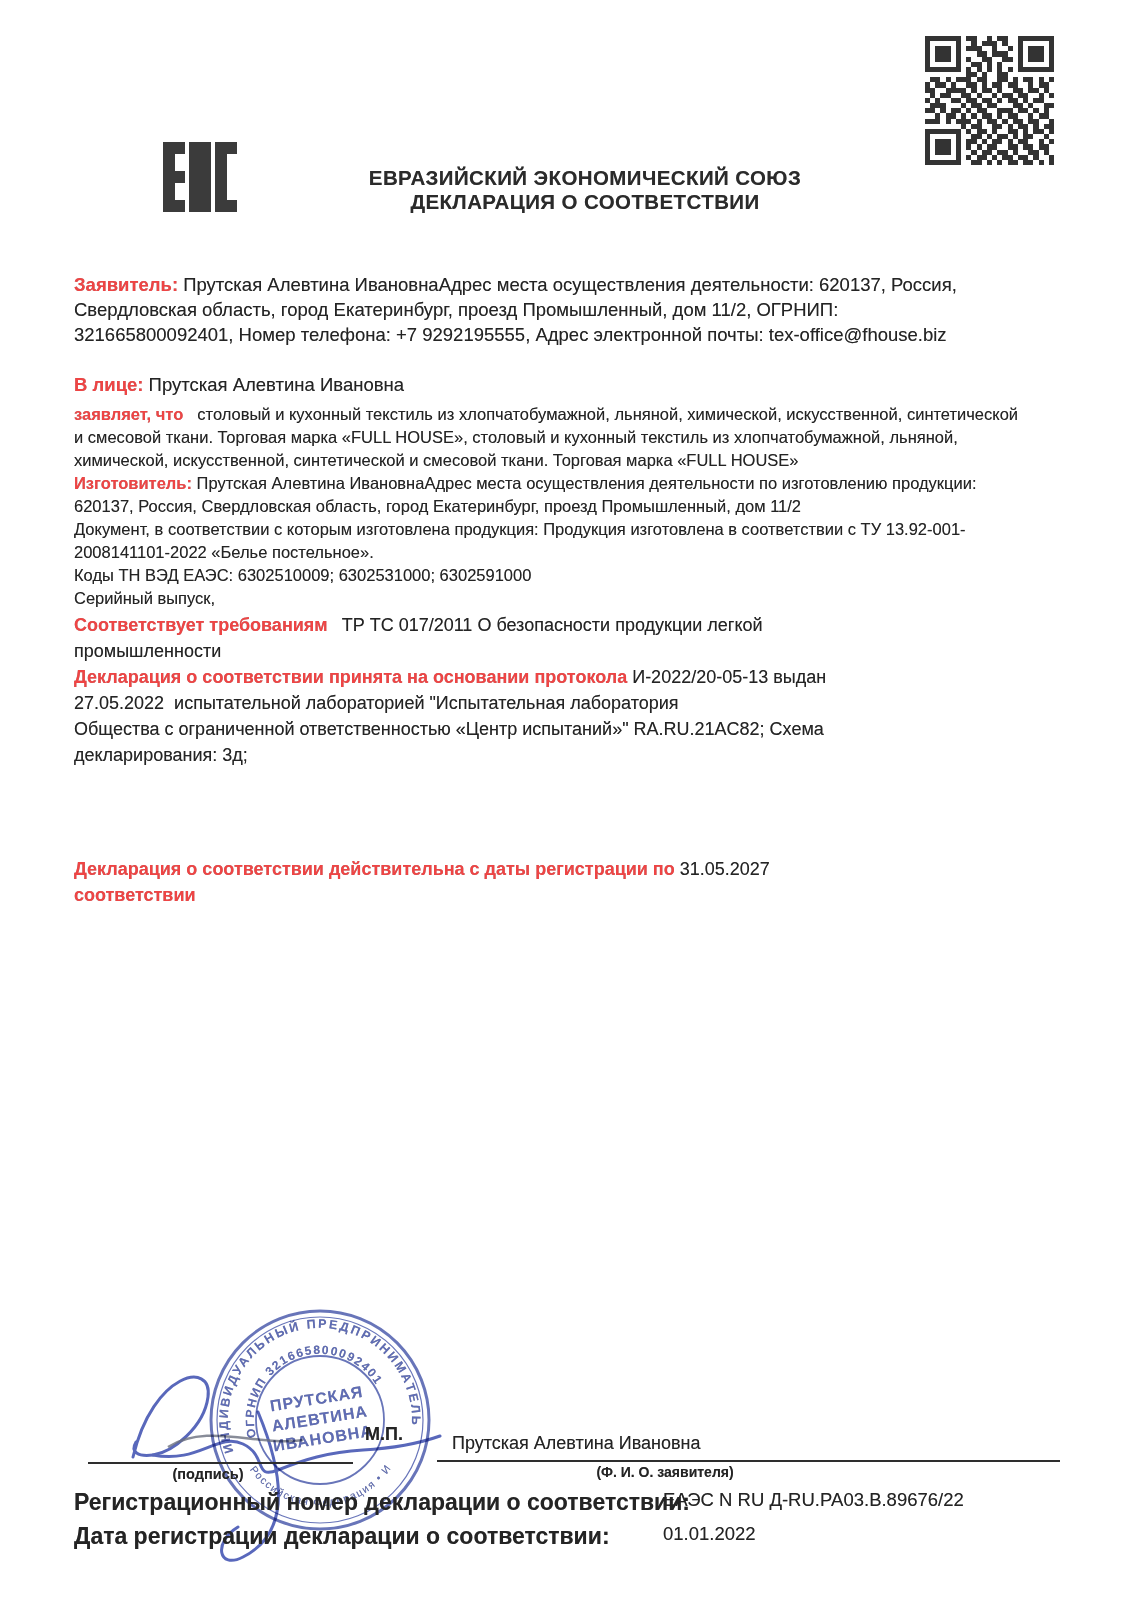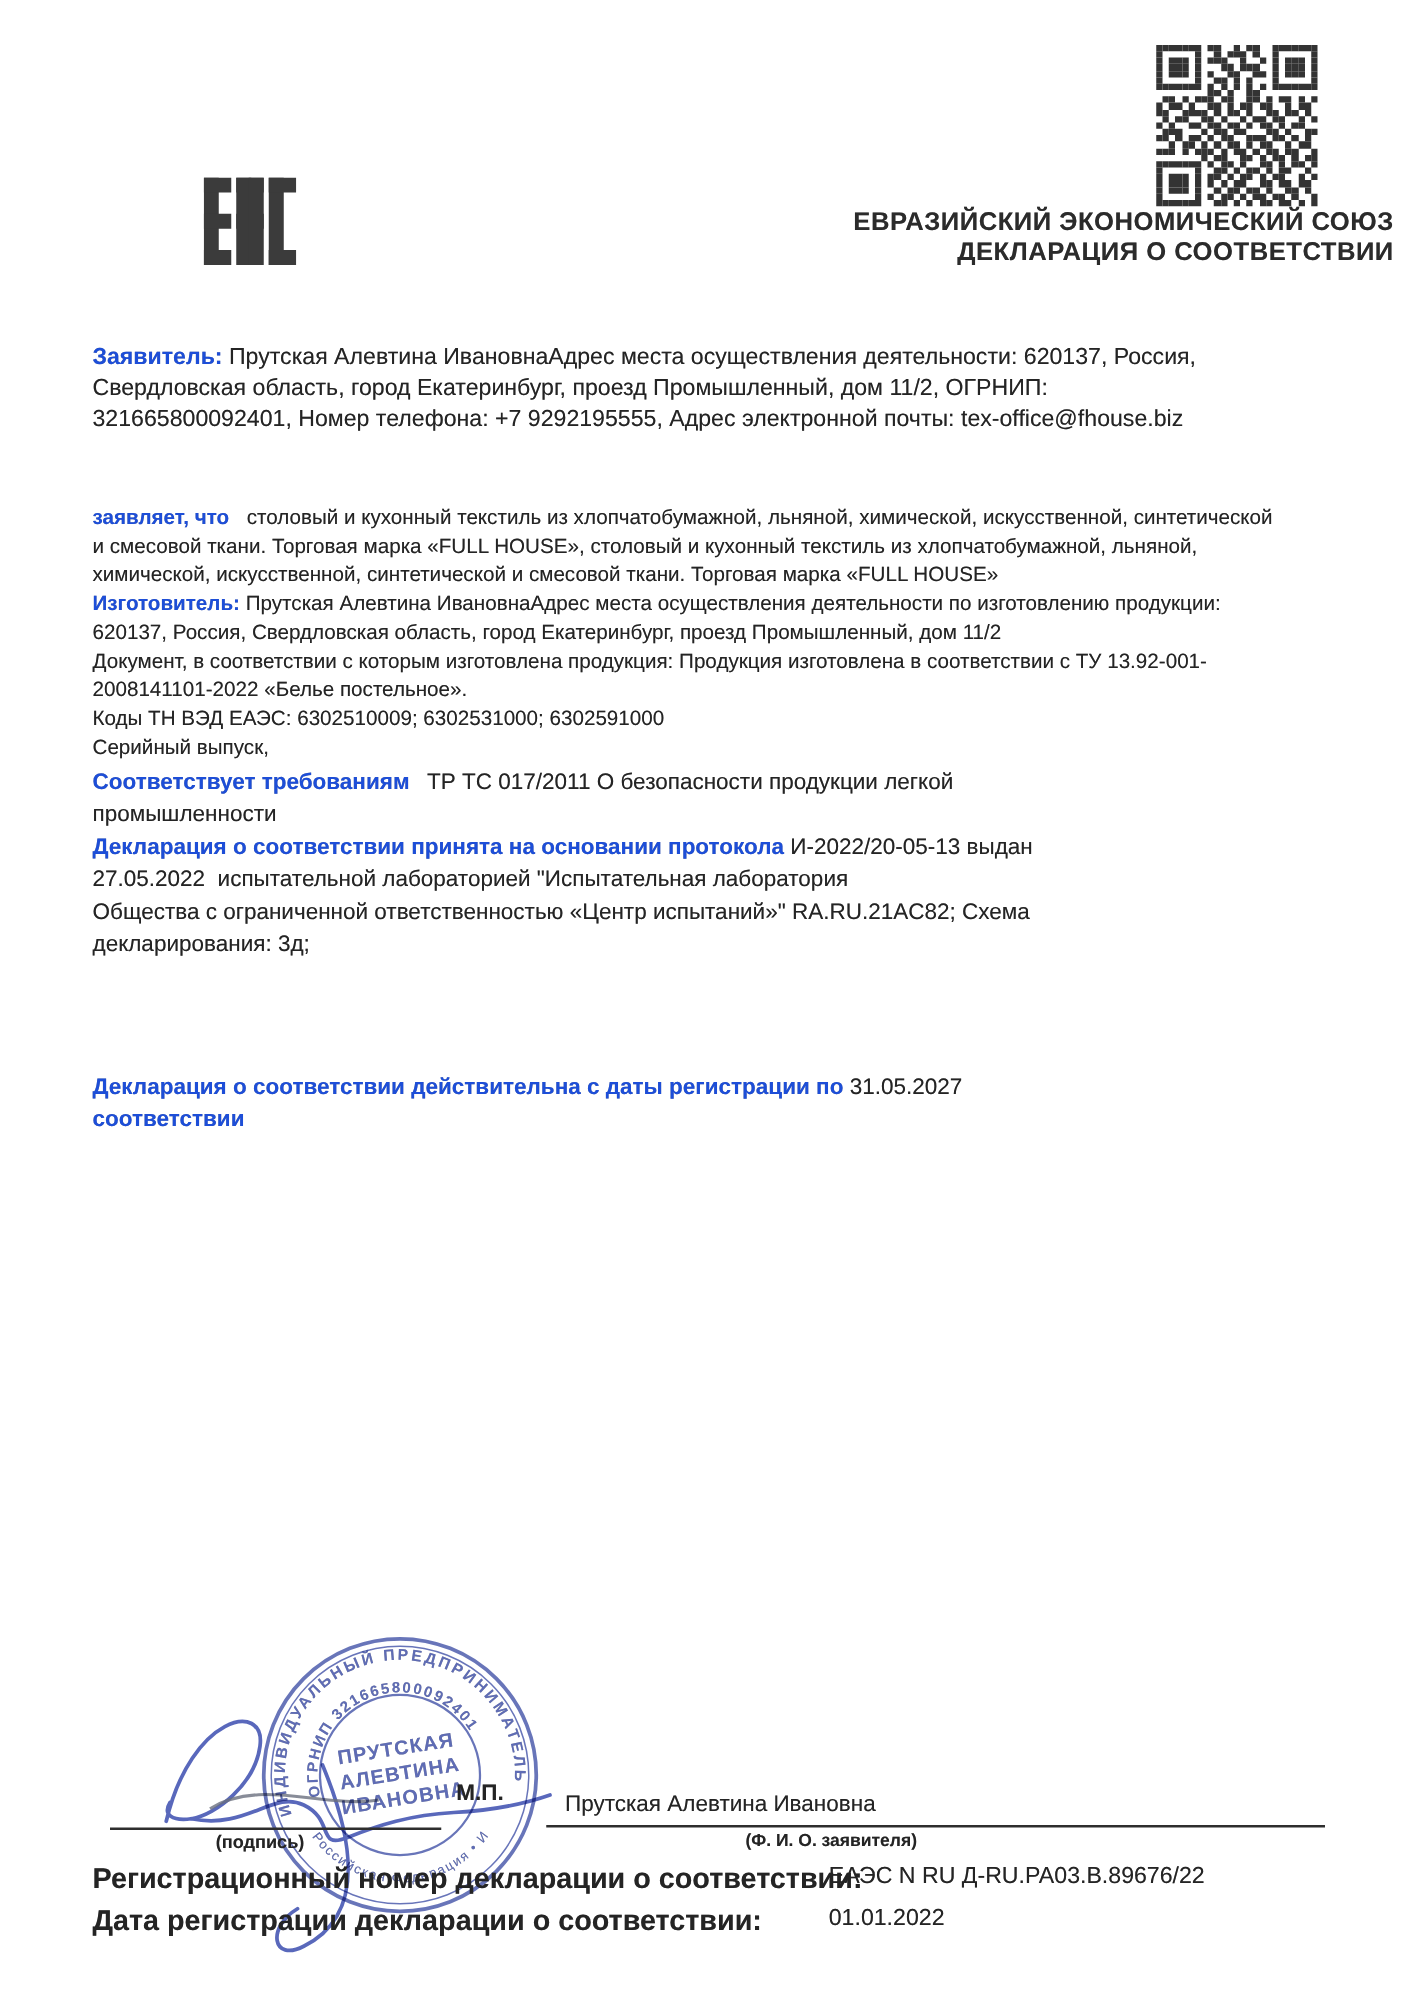--- a/index.html
+++ b/index.html
@@ -4,30 +4,30 @@
 <style>
   html,body{margin:0;padding:0;background:#e8e8e8;}
   .page{
     position:relative; width:1132px; height:1600px; margin:0 auto;
     background:#ffffff; overflow:hidden;
     font-family:"Liberation Sans", sans-serif; color:#242424;
     text-shadow:0 0 .4px rgba(40,40,40,.45);
   }
   .abs{position:absolute;}
   
-  .titles{left:55px; top:166px; width:1060px; text-align:right;}
+  .titles{left:55px; top:166px; width:1060px; text-align:center;}
   .titles .t1, .titles .t2{font-weight:bold; font-size:20.5px; letter-spacing:.4px; color:#2b2b2b;}
   .titles .t2{}
   
   .qr{left:925px; top:36px; width:129px; height:129px; display:grid;
       grid-template-columns:repeat(25,1fr); grid-template-rows:repeat(25,1fr);}
   .qr .d{background:#333;}
   
   .para{left:74px; line-height:25px; font-size:18.5px;}
-  .para b{color:#1d4ed8;}
+  .para b{color:#ef4444;}
   .p1{top:253px; width:916px;}
   .p2{top:353px; width:916px;}
   .p3{top:386px; width:952px; font-size:16.5px; line-height:23px;}
   .p4{top:594px; width:930px; font-size:18px; line-height:26px;}
   .p5{top:648px; width:930px; font-size:18px; line-height:26px;margin-top:16px;}
   .p6{top:750px; width:930px; font-size:18px; line-height:26px;}
   .p7{top:838px; width:930px; font-size:18px; line-height:26px;}
   .gapR{margin-right:14px;}
   .prewrap{white-space:pre-wrap;}
   .blockbold{display:block; font-weight:bold;}
@@ -696,20 +696,21 @@
       <div class="d"></div>
     </div>
 
   <div class="abs titles">
     <div class="t1">ЕВРАЗИЙСКИЙ ЭКОНОМИЧЕСКИЙ СОЮЗ</div>
     <div class="t2">ДЕКЛАРАЦИЯ О СООТВЕТСТВИИ</div>
   </div>
 
   <p class="abs para p1"><b>Заявитель:</b><span> Прутская Алевтина ИвановнаАдрес места осуществления деятельности: 620137, Россия, Свердловская область, город Екатеринбург, проезд Промышленный, дом 11/2, ОГРНИП: 321665800092401, Номер телефона: +7 9292195555, Адрес электронной почты: tex-office@fhouse.biz</span></p>
 
+  <p class="abs para p2"><b>В лице:</b><span> Прутская Алевтина Ивановна</span></p>
 
   <p class="abs para p3"><b class="gapR">заявляет, что</b><span>столовый и кухонный текстиль из хлопчатобумажной, льняной, химической, искусственной, синтетической и смесовой ткани. Торговая марка «FULL HOUSE», столовый и кухонный текстиль из хлопчатобумажной, льняной, химической, искусственной, синтетической и смесовой ткани. Торговая марка «FULL HOUSE»</span><br><b>Изготовитель:</b><span> Прутская Алевтина ИвановнаАдрес места осуществления деятельности по изготовлению продукции: 620137, Россия, Свердловская область, город Екатеринбург, проезд Промышленный, дом 11/2</span><br><span>Документ, в соответствии с которым изготовлена продукция: Продукция изготовлена в соответствии с ТУ 13.92-001-2008141101-2022 «Белье постельное».</span><br><span>Коды ТН ВЭД ЕАЭС: 6302510009; 6302531000; 6302591000</span><br><span>Серийный выпуск,</span></p>
 
   <p class="abs para p4"><b class="gapR">Соответствует требованиям</b><span class="prewrap">ТР ТС 017/2011 О безопасности продукции легкой
 промышленности</span></p>
 
   <p class="abs para p5"><b>Декларация о соответствии принята на основании протокола</b><span class="prewrap"> И-2022/20-05-13 выдан
 27.05.2022  испытательной лабораторией "Испытательная лаборатория
 Общества с ограниченной ответственностью «Центр испытаний»" RA.RU.21AC82; Схема
 декларирования: 3д;</span></p>

